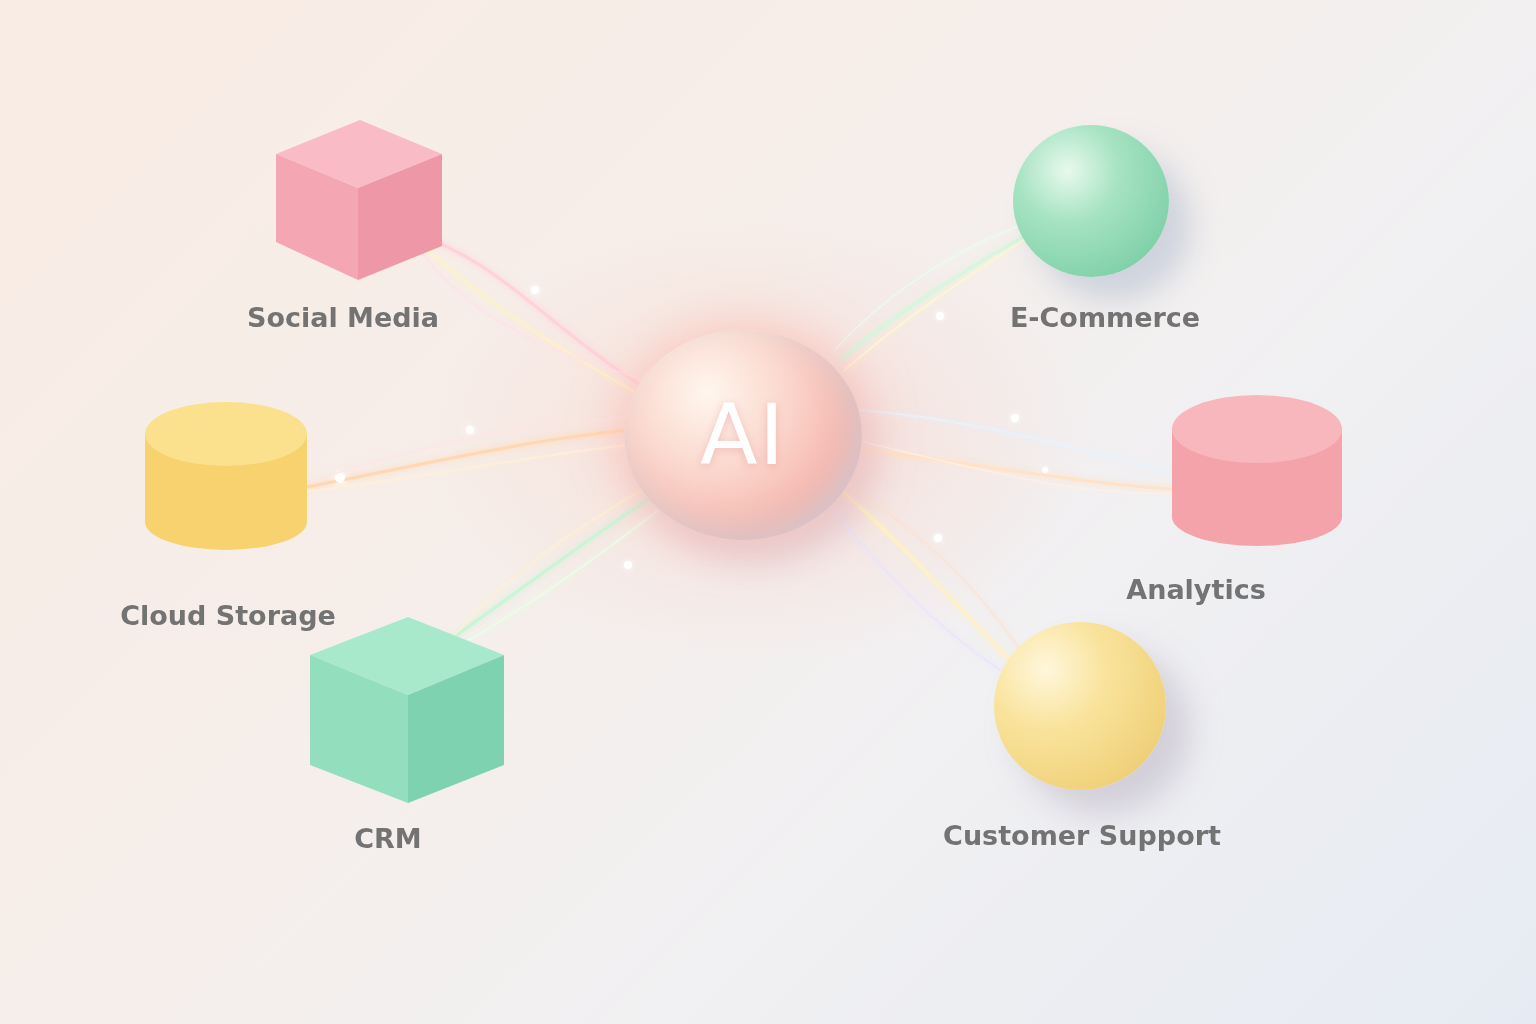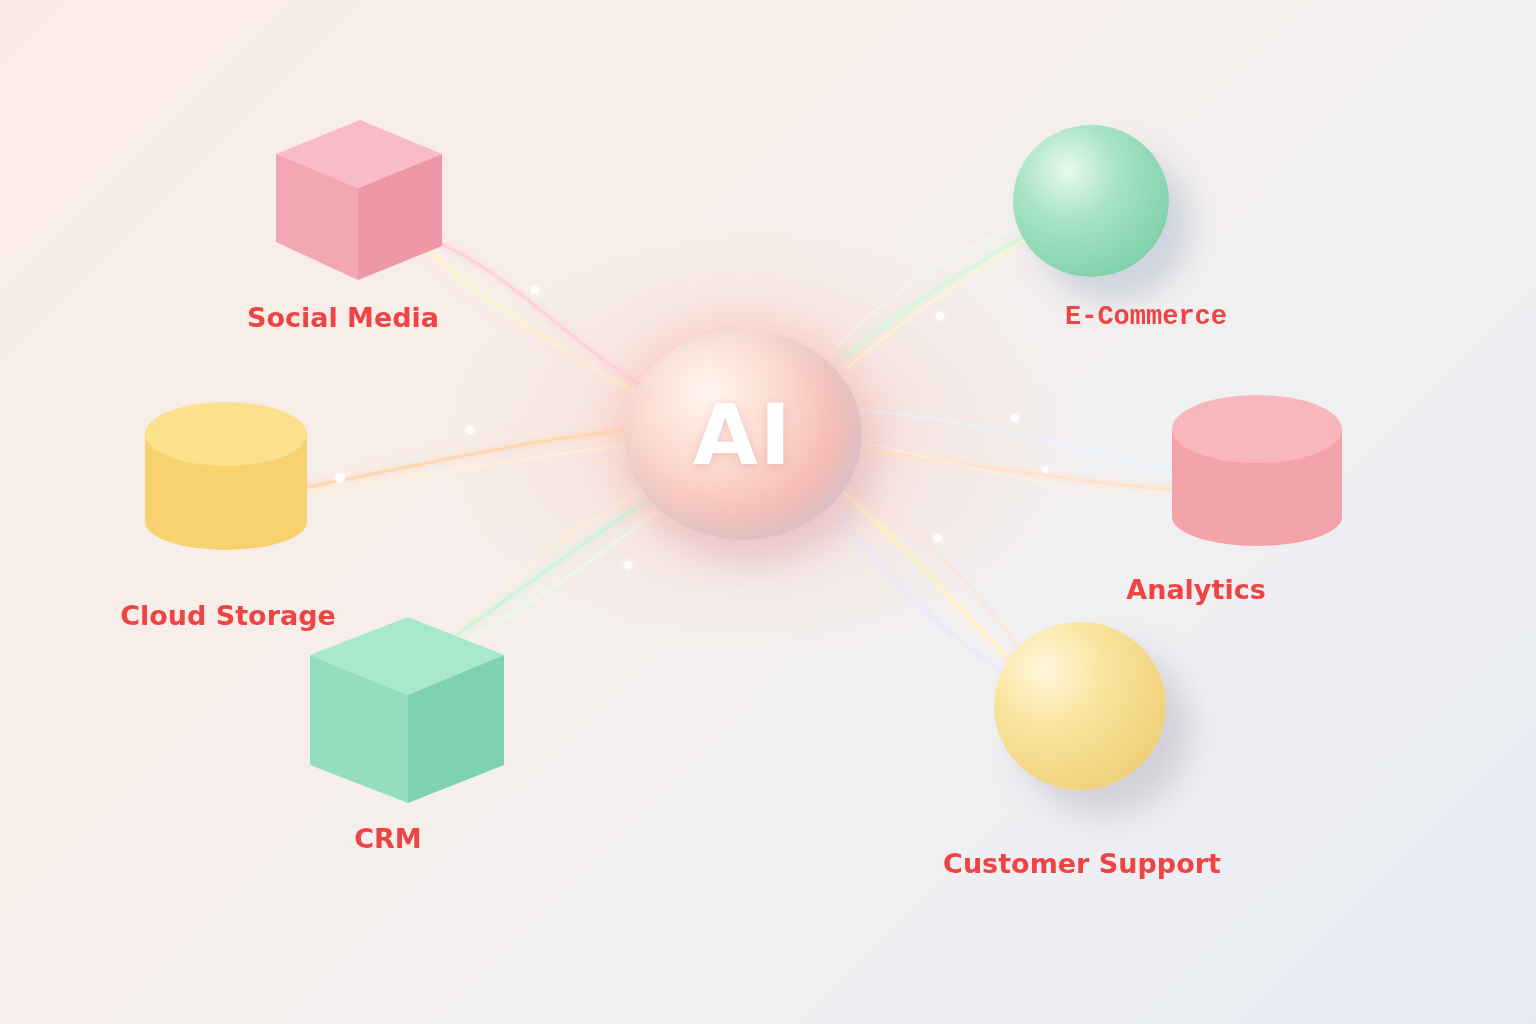--- a/index.html
+++ b/index.html
@@ -14,27 +14,27 @@
     background: radial-gradient(ellipse at center, rgba(248,196,190,0.55) 0%, rgba(248,210,200,0.25) 40%, rgba(255,255,255,0) 70%);
   }
   svg.links { position:absolute; left:0; top:0; width:1536px; height:1024px; }
   .hub {
     position:absolute; left:624px; top:330px; width:238px; height:210px; border-radius:50%;
     background: radial-gradient(circle at 35% 30%, #fff6ee 0%, #fbd9cf 35%, #f6b4ab 70%, #eaa9b4 100%);
     box-shadow: 0 0 40px 12px rgba(255,190,180,0.55), 12px 22px 30px rgba(190,170,190,0.35), inset -10px -10px 30px rgba(180,220,240,0.45);
     display:flex; align-items:center; justify-content:center;
   }
   .hub-label {
-    color:#ffffff; font-family:"DejaVu Sans", sans-serif; font-weight:bold; font-size:84px; letter-spacing:2px;
+    color:#ffffff; font-family:"DejaVu Sans", sans-serif; font-weight:normal; font-size:84px; letter-spacing:2px;
     text-shadow: 0 2px 8px rgba(220,140,140,0.4);
   }
   .node { position:absolute; }
   .label {
     position:absolute; font-family:"DejaVu Sans", sans-serif; font-weight:bold; font-size:27px;
-    color:#ef4444; white-space:nowrap; transform:translateX(-50%);
+    color:#737373; white-space:nowrap; transform:translateX(-50%);
   }
   
   .shape svg { overflow:visible; }
 </style>
 </head>
 <body>
 
 <div class="bg-glow"></div>
 
 <svg class="links" viewBox="0 0 1536 1024">
@@ -141,26 +141,26 @@
     <polygon points="2,40 100,2 196,40 100,80" fill="#a8e9cc"></polygon>
     <polygon points="2,40 100,80 100,188 2,150" fill="#93dfbd"></polygon>
     <polygon points="100,80 196,40 196,150 100,188" fill="#7fd2b0"></polygon>
   </svg>
 </div>
 <div class="label" style="left:388px;top:823px;">CRM</div>
 
 <div class="node shape" style="left:1013px;top:125px;">
   <div style="width:156px;height:152px;border-radius:50%;background:radial-gradient(circle at 35% 30%, #e8f9ec 0%, #a6e3c2 35%, #83d2ac 75%, #74c29f 100%);box-shadow:22px 24px 30px rgba(140,160,190,0.35);"></div>
 </div>
-<div class="label" style="left:1146px;top:302px;font-family:Liberation Mono, monospace;">E-Commerce</div>
+<div class="label" style="left:1105px;top:302px;">E-Commerce</div>
 
 <div class="node shape" style="left:1170px;top:393px;">
   <svg width="174" height="155">
     <path d="M2,36 L2,124 A85,29 0 0 0 172,124 L172,36 Z" fill="#f5a3aa"></path>
     <ellipse cx="87" cy="36" rx="85" ry="34" fill="#f8b7bc"></ellipse>
   </svg>
 </div>
 <div class="label" style="left:1196px;top:574px;">Analytics</div>
 
 <div class="node shape" style="left:994px;top:622px;">
   <div style="width:172px;height:168px;border-radius:50%;background:radial-gradient(circle at 30% 28%, #fff7dc 0%, #f9e39c 35%, #f1d27c 75%, #e2c06a 100%);box-shadow:24px 24px 32px rgba(160,150,170,0.35);"></div>
 </div>
-<div class="label" style="left:1082px;top:848px;">Customer Support</div>
+<div class="label" style="left:1082px;top:820px;">Customer Support</div>
 
 </body></html>

